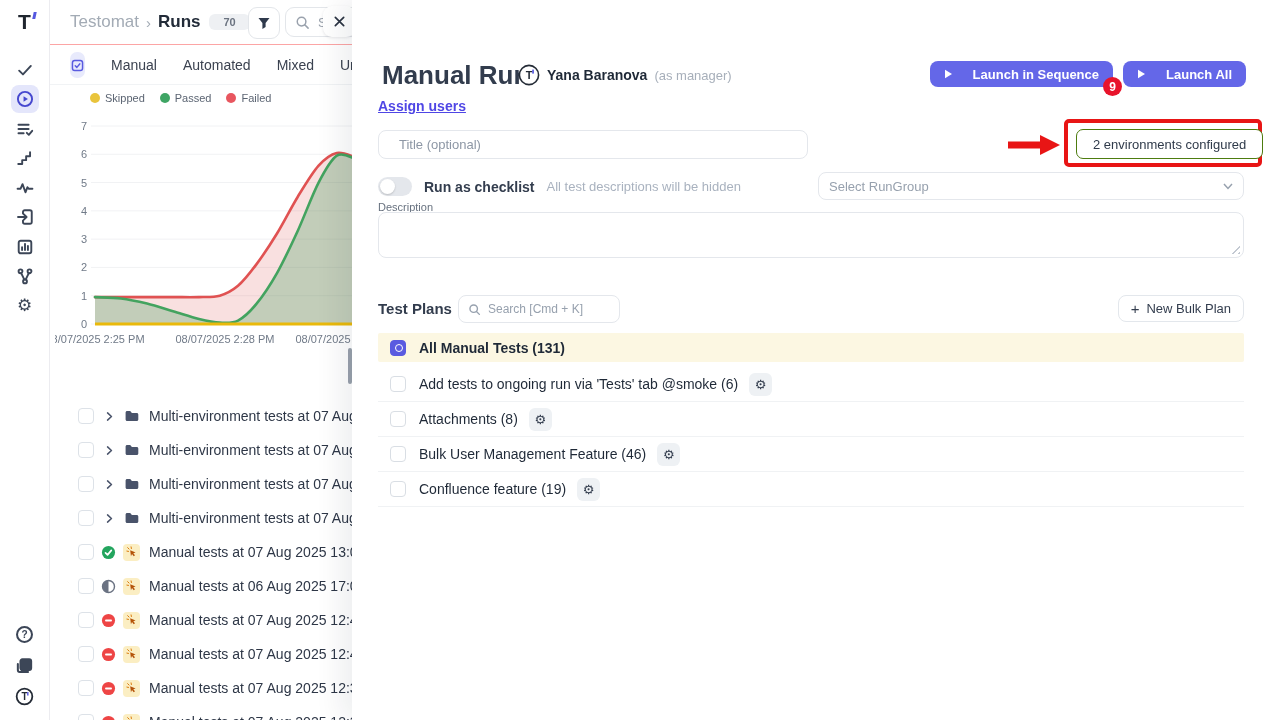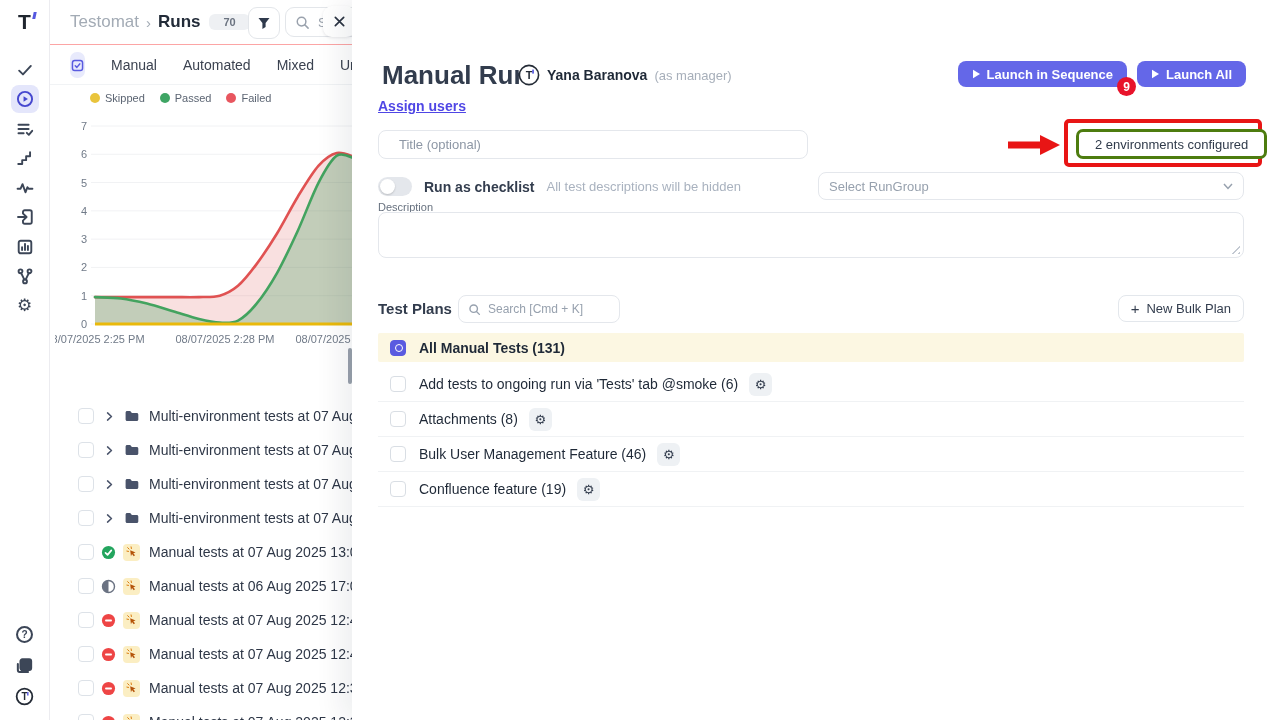--- a/index.html
+++ b/index.html
@@ -68,35 +68,35 @@
   .save-btn{position:absolute;right:74px;top:7px;border:1px solid #e3e7ec;border-radius:8px;background:#fff;
          font-size:13px;color:#374151;padding:6px 13px;cursor:pointer;font-family:inherit;}
   .panel-close{position:absolute;right:38px;top:11px;width:20px;height:20px;display:flex;align-items:center;
          justify-content:center;cursor:pointer;}
   .panel h1{position:absolute;left:26px;top:56px;margin:4px;font-size:26px;font-weight:700;color:#323c4d;}
   .owner{position:absolute;left:166px;top:64px;display:flex;align-items:center;gap:7px;white-space:nowrap;}
   .owner-name{font-size:14px;font-weight:700;color:#1f2937;}
   .owner-role{font-size:13px;color:#a7afba;}
   .launch-row{position:absolute;right:34px;top:61px;display:flex;gap:10px;}
   .launch-btn{position:relative;background:#6467e8;color:#fff;border:none;border-radius:8px;height:26px;
-         padding:0 14px;font-size:13px;font-weight:600;display:flex;align-items:center;gap:6px;
+         padding:0 14px;font-size:13px;font-weight:600;display:flex;align-items:center;gap:20px;
          cursor:pointer;font-family:inherit;}
   .notif-badge{position:absolute;right:-9px;bottom:-9px;width:19px;height:19px;border-radius:50%;
          background:#e8132b;color:#fff;font-size:12px;font-weight:700;display:flex;align-items:center;
          justify-content:center;}
   .assign-link{position:absolute;left:26px;top:98px;font-size:14px;font-weight:600;color:#4f46e5;
          text-decoration:underline;cursor:pointer;}
   .title-input{position:absolute;left:26px;top:130px;width:430px;height:29px;border:1px solid #e4e7ec;
          border-radius:8px;box-sizing:border-box;padding:0 20px;font-size:13px;color:#2e3747;outline:none;
          font-family:inherit;}
   .title-input::placeholder{color:#8d97a5;}
   .red-arrow{position:absolute;left:654px;top:133px;}
   .env-annotation{position:absolute;left:712px;top:119px;width:198px;height:48px;border:4px solid #e81515;
          border-radius:5px;box-sizing:border-box;}
-  .env-btn{position:absolute;left:724px;top:129px;height:30px;border:3px solid #4d7c0f;border-radius:7px;
+  .env-btn{position:absolute;left:724px;top:129px;height:30px;border:1px solid #4d7c0f;border-radius:7px;
          background:#fff;font-size:13px;color:#2f3a4a;padding:0 16px;cursor:pointer;font-family:inherit;}
   .toggle-row{position:absolute;left:26px;top:177px;display:flex;align-items:center;gap:12px;white-space:nowrap;}
   .toggle{width:34px;height:19px;border-radius:10px;background:#e4e7ec;position:relative;cursor:pointer;flex:none;}
   .toggle-knob{position:absolute;left:2px;top:2px;width:15px;height:15px;border-radius:50%;background:#fff;
          box-shadow:0 1px 2px rgba(0,0,0,.18);}
   .toggle-label{font-size:14px;font-weight:700;color:#333d4e;}
   .toggle-hint{font-size:13px;color:#a9b2bf;}
   .rungroup{position:absolute;left:466px;top:172px;width:426px;height:28px;border:1px solid #e4e7ec;
          border-radius:8px;box-sizing:border-box;display:flex;align-items:center;justify-content:space-between;
          padding:0 10px;cursor:pointer;background:#fff;}

